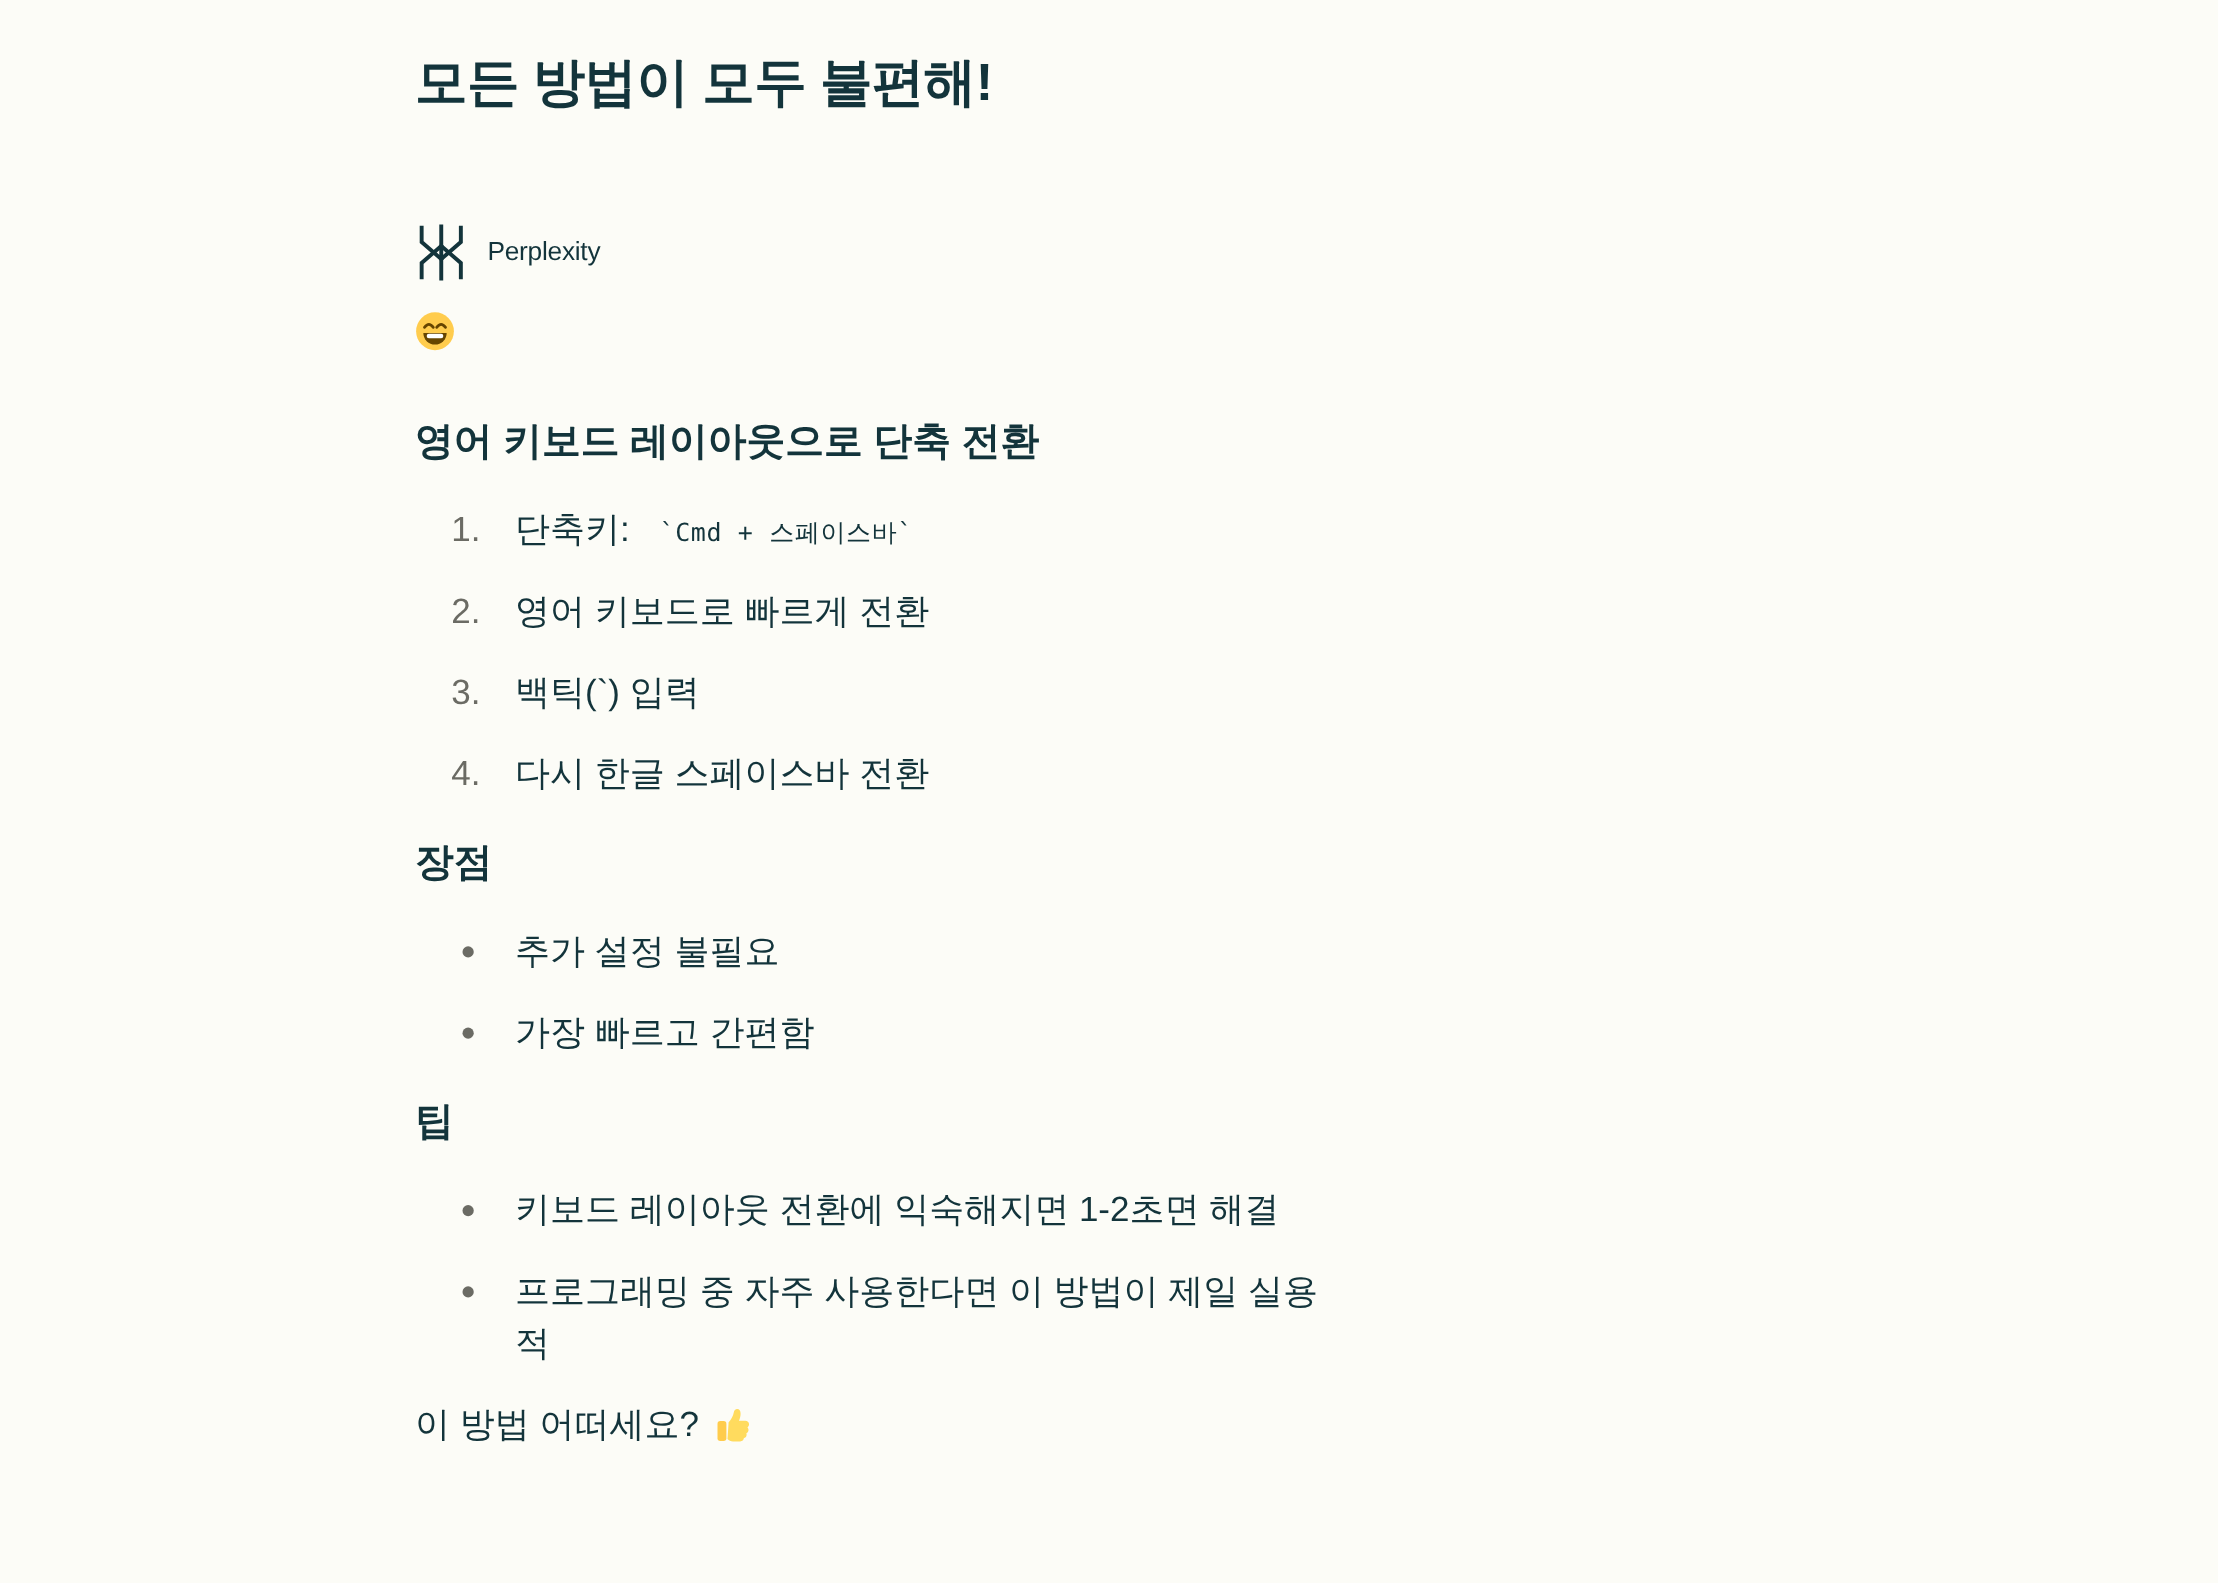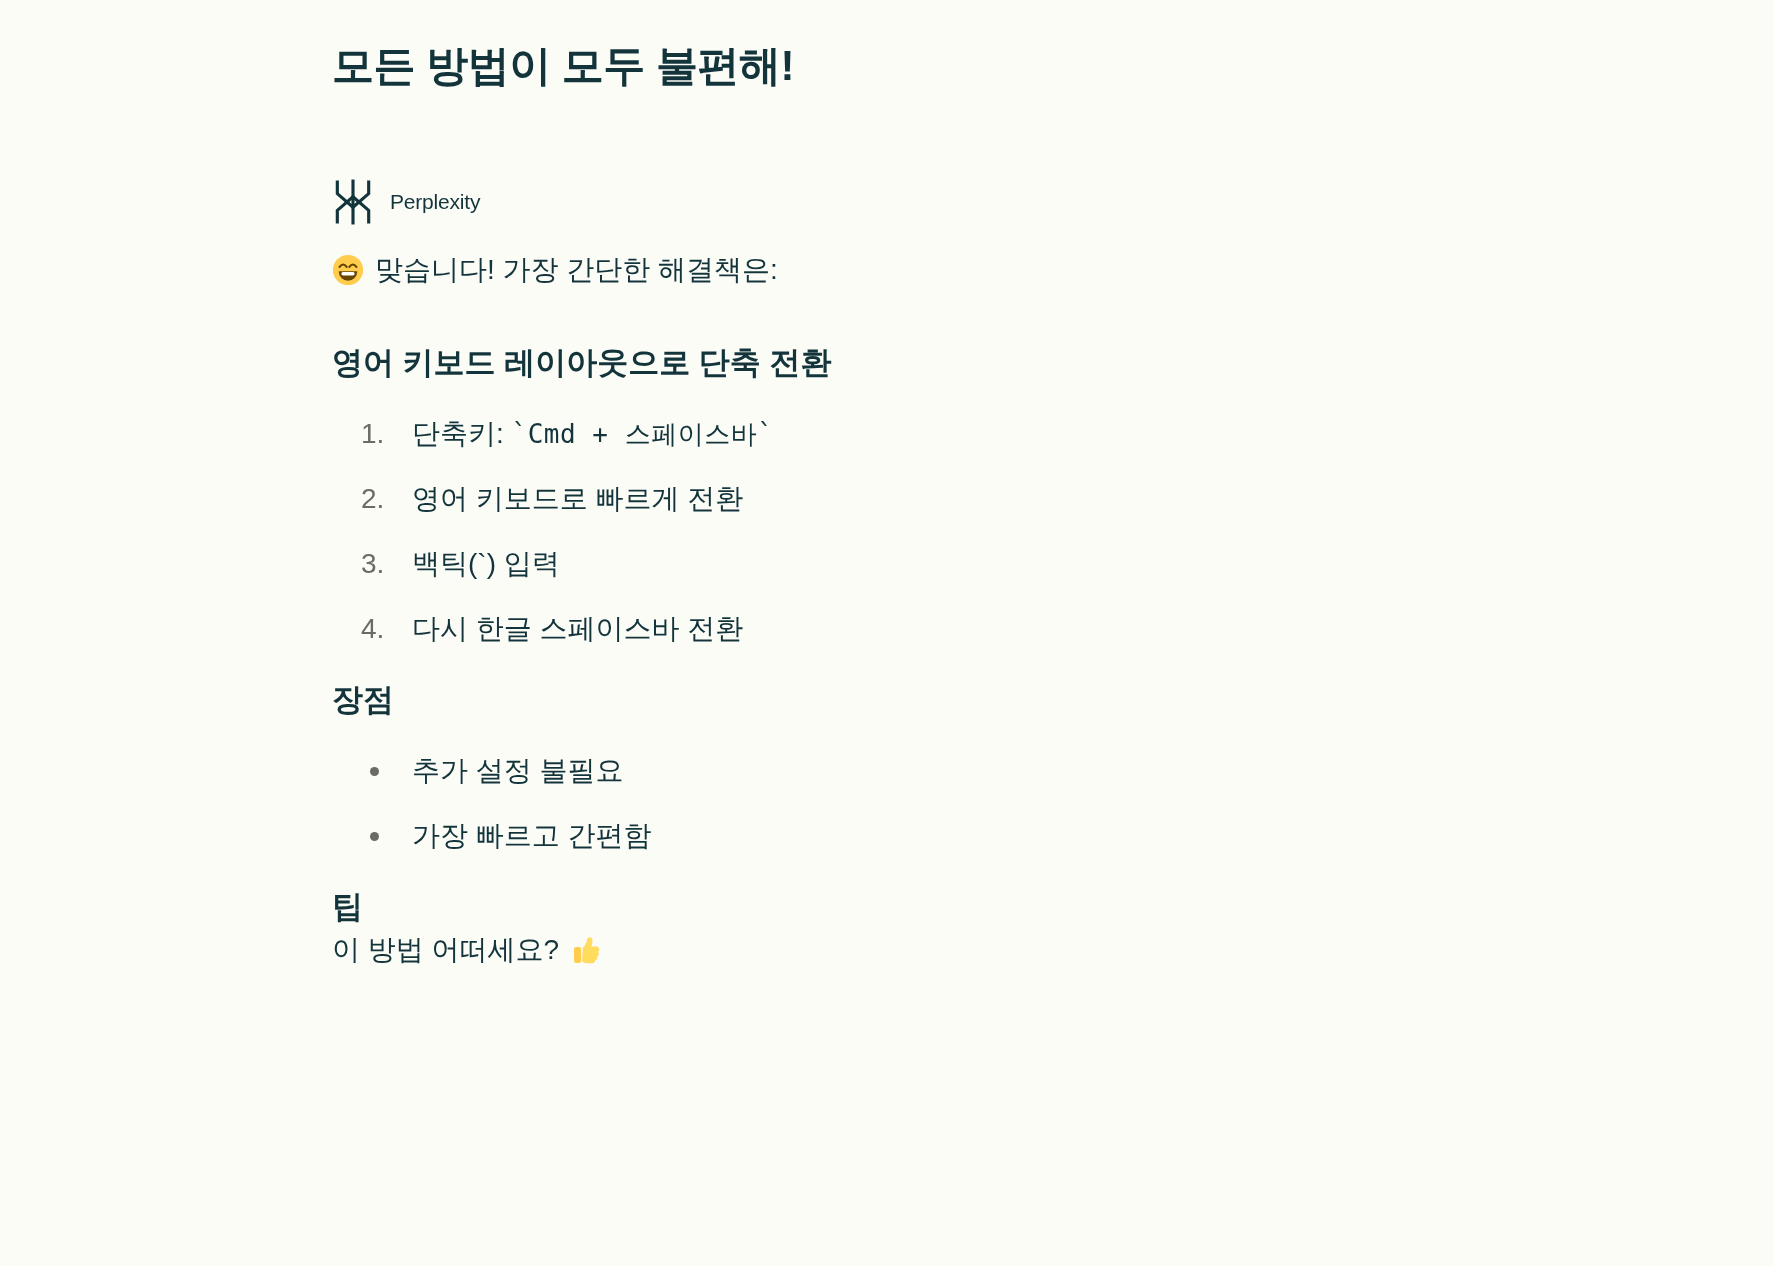--- a/index.html
+++ b/index.html
@@ -79,22 +79,23 @@
     position:absolute;
     left:38px;
     top:17px;
     width:9px;
     height:9px;
     border-radius:50%;
     background:#6B6B64;
   }
   code.inline-code {
     font-family:"DejaVu Sans Mono","Liberation Mono",monospace;
-    font-size:26px;
+    font-size:20px;
     letter-spacing:0.5px;
+    margin-left:16px;
   }
 </style>
 </head>
 <body>
 
 <div class="content">
 
   <h1 class="page-title">모든 방법이 모두 불편해!</h1>
 
   <div class="source-row">
@@ -113,41 +114,44 @@
   <div class="intro-line">
     <span class="emoji">
       <svg viewBox="0 0 36 36">
         <circle cx="18" cy="18" r="17" fill="#FFCC4D"></circle>
         <path d="M8.5 14.5 q4-5.5 8 0" stroke="#664500" stroke-width="2.4" fill="none" stroke-linecap="round"></path>
         <path d="M19.5 14.5 q4-5.5 8 0" stroke="#664500" stroke-width="2.4" fill="none" stroke-linecap="round"></path>
         <path d="M7.5 19.5 a10.5 10.5 0 0 0 21 0 z" fill="#664500"></path>
         <rect x="10.5" y="20.2" width="15" height="4" rx="2" fill="#FFFFFF"></rect>
       </svg>
     </span>
-    <span>맞습니다! 가장 간단한 해결책은:</span>
   </div>
 
   <h2 class="section-heading">영어 키보드 레이아웃으로 단축 전환</h2>
 
   <ol class="steps">
     <li><span>단축키: </span><code class="inline-code">`Cmd + 스페이스바`</code></li>
     <li>영어 키보드로 빠르게 전환</li>
     <li>백틱(`) 입력</li>
     <li>다시 한글 스페이스바 전환</li>
   </ol>
 
   <h2 class="section-heading tight">장점</h2>
 
   <ul class="bullets">
     <li>추가 설정 불필요</li>
     <li>가장 빠르고 간편함</li>
   </ul>
 
   <h2 class="section-heading tight">팁</h2>
 
+  <ul class="bullets">
+    <li>키보드 레이아웃 전환에 익숙해지면 1-2초면 해결</li>
+    <li>프로그래밍 중 자주 사용한다면 이 방법이 제일 실용적</li>
+  </ul>
 
   <div class="closing-line">
     <span>이 방법 어떠세요?</span>
     <span class="emoji">
       <svg viewBox="0 0 36 36">
         <path fill="#FFDB5E" d="M14.5 15.5c2.2-2.4 4.1-5.6 4.6-8.6.3-2 1.6-3.2 3.1-3.2 2 0 3.1 1.8 3.1 4.1 0 2.4-.9 4.9-1.5 6.4h5.7c1.9 0 3.4 1.4 3.4 3.1 0 1.2-.6 2.2-1.5 2.8.6.6 1 1.5 1 2.4 0 1.3-.8 2.5-1.9 3 .1.4.2.8.2 1.2 0 1.5-1 2.7-2.4 3.1-.1 1.7-1.6 3-3.4 3h-6.4c-2 0-3.9-.8-5-2.1z"></path>
         <rect x="4.5" y="14.5" width="8" height="18" rx="2.5" fill="#FFCC4D"></rect>
       </svg>
     </span>
   </div>

